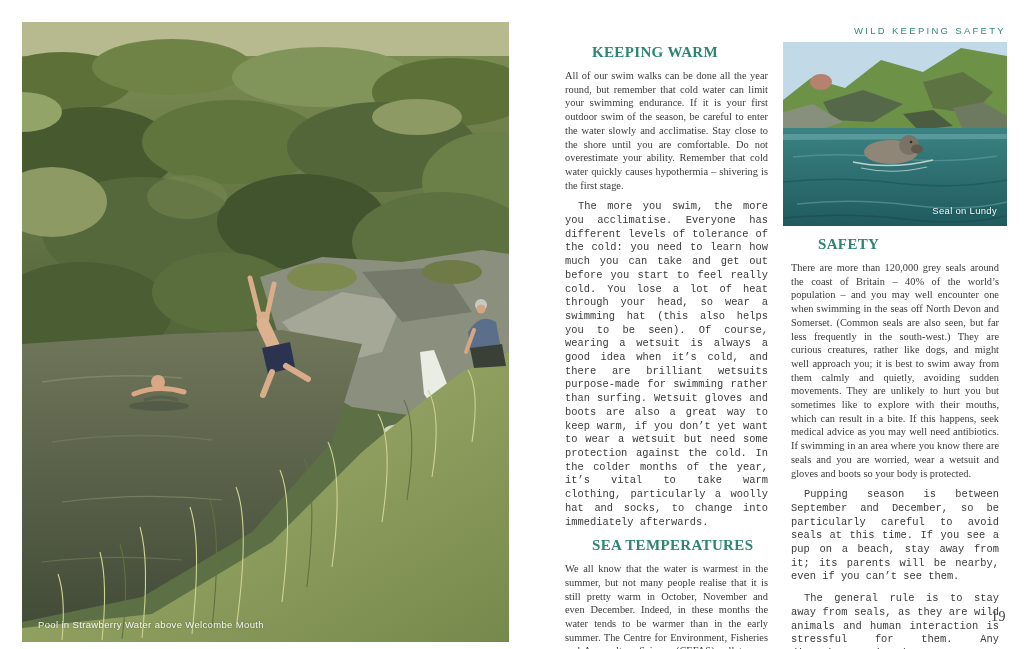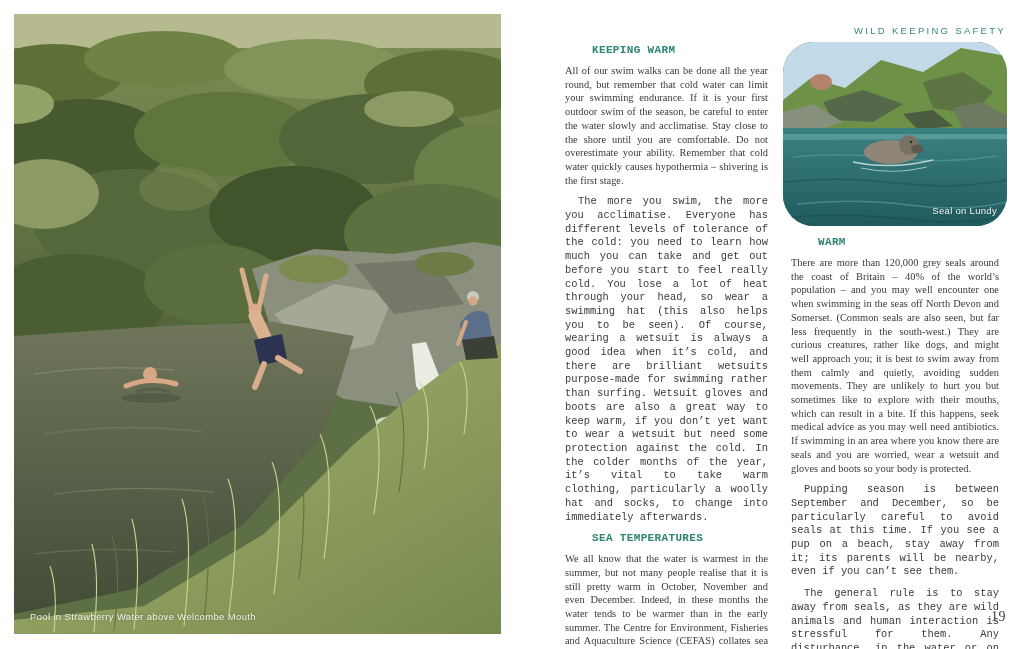--- a/index.html
+++ b/index.html
@@ -21,21 +21,21 @@
   
   .running-head{
     position:absolute;top:25px;right:18px;
     font-family:"Liberation Sans", sans-serif;font-size:9.5px;letter-spacing:2.3px;
     color:#35897a;font-weight:400;
   }
   .col{position:absolute;}
   .col1{left:557px;top:44px;width:219px;}
   .col2{left:783px;top:42px;width:224px;}
   h3.section-heading{
-    font-family:Liberation Mono, monospace;font-size:11px;font-weight:bold;
+    font-family:Liberation Serif, serif;font-size:15px;font-weight:bold;
     color:#2e8573;letter-spacing:.35px;margin:0 0 3px 0;padding-left:35px;
   }
   .section-block + .section-block h3.section-heading{margin-top:5px;}
   .body-par{
     font-size:10.4px;line-height:13.7px;text-align:justify;
     color:#3a3a3a;margin:8px;
   }
   .body-par.indent{text-indent:13px;font-family:Liberation Mono, monospace;}
   
   .seal-photo{
@@ -48,21 +48,21 @@
     color:rgba(255,255,255,.95);text-shadow:0 0 2px rgba(20,60,60,.6);
   }
   .page-number{
     position:absolute;right:18px;bottom:24px;
     font-size:14px;color:#3f3f3f;letter-spacing:.5px;
   }
 </style>
 </head>
 <body>
 
-<figure class="photo-left" style="margin:4px;">
+<figure class="photo-left" style="margin:12px;">
   <svg width="487" height="620" viewBox="0 0 487 620">
     <defs>
       <linearGradient id="bushG" x1="0" y1="0" x2="0" y2="1">
         <stop offset="0" stop-color="#7e8f55"></stop>
           <stop offset="1" stop-color="#4d5f36"></stop>
       </linearGradient>
       <linearGradient id="waterG" x1="0" y1="0" x2="0" y2="1">
         <stop offset="0" stop-color="#6f765a"></stop>
           <stop offset="1" stop-color="#434c38"></stop>
       </linearGradient>
@@ -164,21 +164,21 @@
     <p class="body-par">All of our swim walks can be done all the year round, but remember that cold water can limit your swimming endurance. If it is your first outdoor swim of the season, be careful to enter the water slowly and acclimatise. Stay close to the shore until you are comfortable. Do not overestimate your ability. Remember that cold water quickly causes hypothermia – shivering is the first stage.</p>
     <p class="body-par indent">The more you swim, the more you acclimatise. Everyone has different levels of tolerance of the cold: you need to learn how much you can take and get out before you start to feel really cold. You lose a lot of heat through your head, so wear a swimming hat (this also helps you to be seen). Of course, wearing a wetsuit is always a good idea when it’s cold, and there are brilliant wetsuits purpose-made for swimming rather than surfing. Wetsuit gloves and boots are also a great way to keep warm, if you don’t yet want to wear a wetsuit but need some protection against the cold. In the colder months of the year, it’s vital to take warm clothing, particularly a woolly hat and socks, to change into immediately afterwards.</p>
   </div>
   <div class="section-block">
     <h3 class="section-heading">SEA TEMPERATURES</h3>
     <p class="body-par">We all know that the water is warmest in the summer, but not many people realise that it is still pretty warm in October, November and even December. Indeed, in these months the water tends to be warmer than in the early summer. The Centre for Environment, Fisheries and Aquaculture Science (CEFAS) collates sea temperature readings from all over the country on its website. Taking Ilfracombe as an example, readings taken over the last 30 years show that on average, January to March are the coldest months, at around 8°C. From April the temperature rises, peaking in August at around 16–17°C, double what it is in the first months of the year. It’s still pretty warm through the autumn, at 14°C in October and around 12°C in November.</p>
   </div>
 </div>
 
 <div class="col col2">
-  <figure class="seal-photo" style="margin:0 0 10px 0;border-radius:31px;">
+  <figure class="seal-photo" style="margin:0 0 10px 0;">
     <svg width="224" height="184" viewBox="0 0 224 184">
       <defs>
         <linearGradient id="seaG" x1="0" y1="0" x2="0" y2="1">
           <stop offset="0" stop-color="#3b8283"></stop>
             <stop offset="1" stop-color="#1f5a5e"></stop>
         </linearGradient>
       </defs>
       <rect x="0" y="0" width="224" height="90" fill="#c2d9e8"></rect>
 
       <path d="M0 58 L28 36 L62 46 L98 18 L140 30 L178 6 L224 14 L224 92 L0 92 Z" fill="#6d9147"></path>
@@ -201,20 +201,20 @@
         <circle cx="126" cy="103" r="10" fill="#7a7265"></circle>
         <ellipse cx="134" cy="107" rx="6" ry="4.5" fill="#5f584d"></ellipse>
         <circle cx="128" cy="100" r="1.3" fill="#2e2a24"></circle>
         <path d="M70 120 Q 108 128 150 118" stroke="#bcd3cd" stroke-width="1.5" fill="none"></path>
         <path d="M78 126 Q 110 133 144 125" stroke="#9fc0ba" stroke-width="1.2" fill="none"></path>
       </g>
     </svg>
     <figcaption class="seal-caption">Seal on Lundy</figcaption>
   </figure>
   <div class="section-block">
-    <h3 class="section-heading">WARM</h3>
+    <h3 class="section-heading">SAFETY</h3>
     <p class="body-par">There are more than 120,000 grey seals around the coast of Britain – 40% of the world’s population – and you may well encounter one when swimming in the seas off North Devon and Somerset. (Common seals are also seen, but far less frequently in the south-west.) They are curious creatures, rather like dogs, and might well approach you; it is best to swim away from them calmly and quietly, avoiding sudden movements. They are unlikely to hurt you but sometimes like to explore with their mouths, which can result in a bite. If this happens, seek medical advice as you may well need antibiotics. If swimming in an area where you know there are seals and you are worried, wear a wetsuit and gloves and boots so your body is protected.</p>
     <p class="body-par indent">Pupping season is between September and December, so be particularly careful to avoid seals at this time. If you see a pup on a beach, stay away from it; its parents will be nearby, even if you can’t see them.</p>
     <p class="body-par indent">The general rule is to stay away from seals, as they are wild animals and human interaction is stressful for them. Any disturbance, in the water or on land, threatens their survival. If you see a seal hauled out on a rock or the beach, do not approach it. Seals use enormous amounts of energy hunting, and need this time to rest.</p>
   </div>
 </div>
 
 <div class="page-number">19</div>
 
 </body></html>

